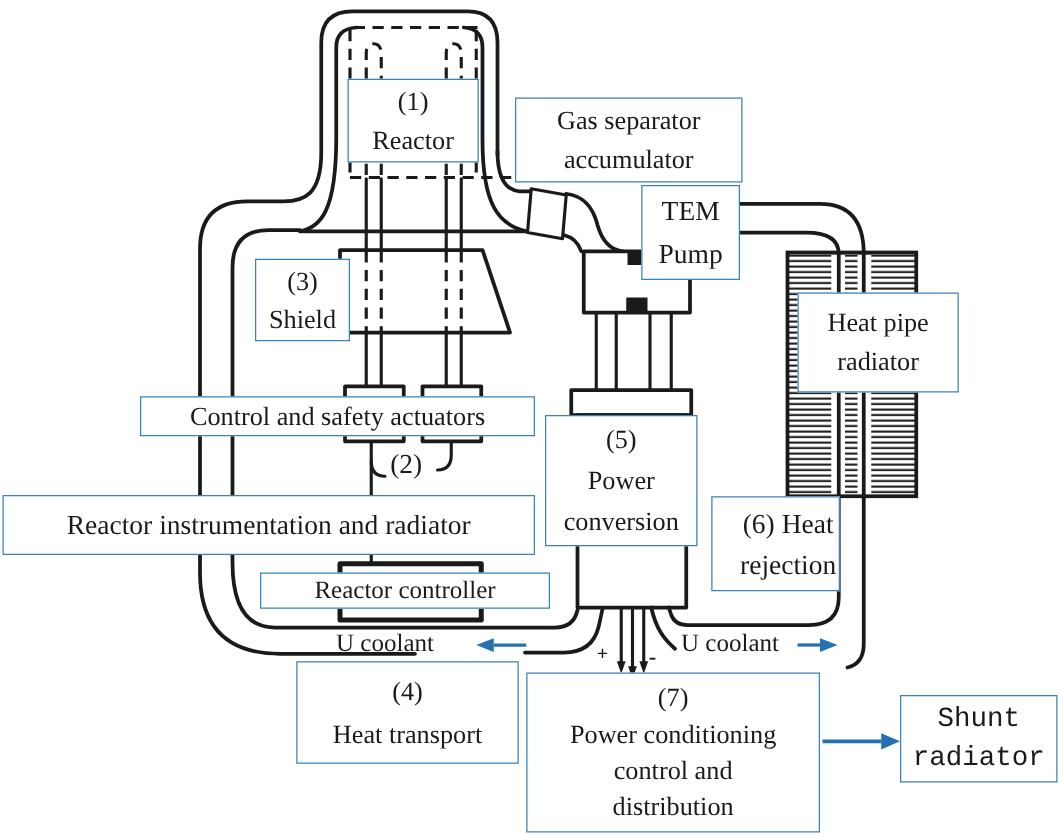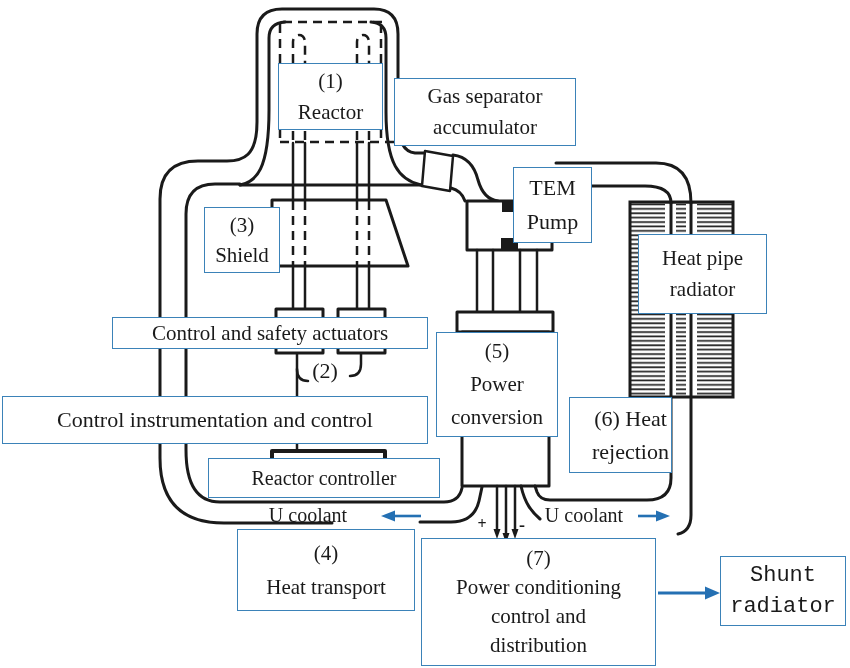--- a/index.html
+++ b/index.html
@@ -147,39 +147,39 @@
     </g>
     <g>
       <path class="arrow" d="M 658,593 H 705" style="stroke-width:3"></path>
       <polygon class="arrowhead" points="705,586.5 705,599.5 720,593"></polygon>
     </g>
   </svg>
 
   <div class="box" style="left:278px;top:63px;width:105px;height:67px;font-size:21px;line-height:31px;">(1)
 Reactor</div>
 
-  <div class="box" style="left:394px;top:78px;width:182px;height:68px;font-size:21px;line-height:31px;">Gas separator
+  <div class="box" style="left:412px;top:78px;width:182px;height:68px;font-size:21px;line-height:31px;">Gas separator
 accumulator</div>
 
-  <div class="box" style="left:513px;top:167px;width:79px;height:76px;font-size:22px;line-height:34px;">TEM
+  <div class="box" style="left:513px;top:148px;width:79px;height:76px;font-size:22px;line-height:34px;">TEM
 Pump</div>
 
   <div class="box" style="left:204px;top:207px;width:76px;height:66px;font-size:21px;line-height:30px;">(3)
 Shield</div>
 
   <div class="box" style="left:638px;top:234px;width:129px;height:80px;font-size:21px;line-height:31px;">Heat pipe
 radiator</div>
 
   <div class="box" style="left:112px;top:317px;width:316px;height:32px;font-size:21px;line-height:28px;">Control and safety actuators</div>
 
   <div class="txt" style="left:303px;top:357px;width:44px;height:28px;font-size:22px;">(2)</div>
 
-  <div class="box" style="left:2px;top:396px;width:426px;height:48px;font-size:22px;line-height:30px;">Control instrumentation and control</div>
-
-  <div class="box" style="left:208px;top:458px;width:232px;height:40px;font-size:20px;line-height:25px;">Reactor controller</div>
+  <div class="box" style="left:2px;top:396px;width:426px;height:48px;font-size:22px;line-height:30px;">Reactor instrumentation and radiator</div>
+
+  <div class="box" style="left:208px;top:458px;width:232px;height:29px;font-size:20px;line-height:25px;">Reactor controller</div>
 
   <div class="txt" style="left:258px;top:504px;width:100px;height:22px;font-size:20px;">U coolant</div>
 
   <div class="txt" style="left:536px;top:504px;width:96px;height:22px;font-size:20px;">U coolant</div>
 
   <div class="txt" style="left:474px;top:515px;width:16px;height:18px;font-size:16px;font-weight:bold;">+</div>
 
   <div class="txt" style="left:515px;top:516px;width:14px;height:18px;font-size:18px;font-weight:bold;">-</div>
 
   <div class="box" style="left:237px;top:529px;width:178px;height:82px;font-size:21px;line-height:34px;">(4)

